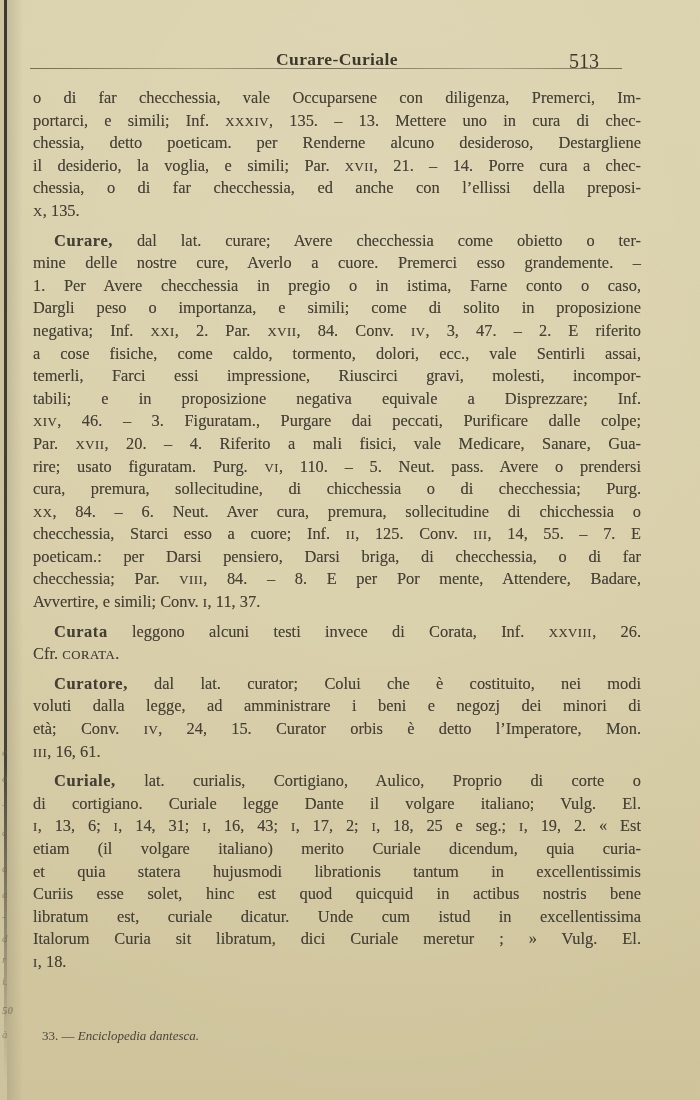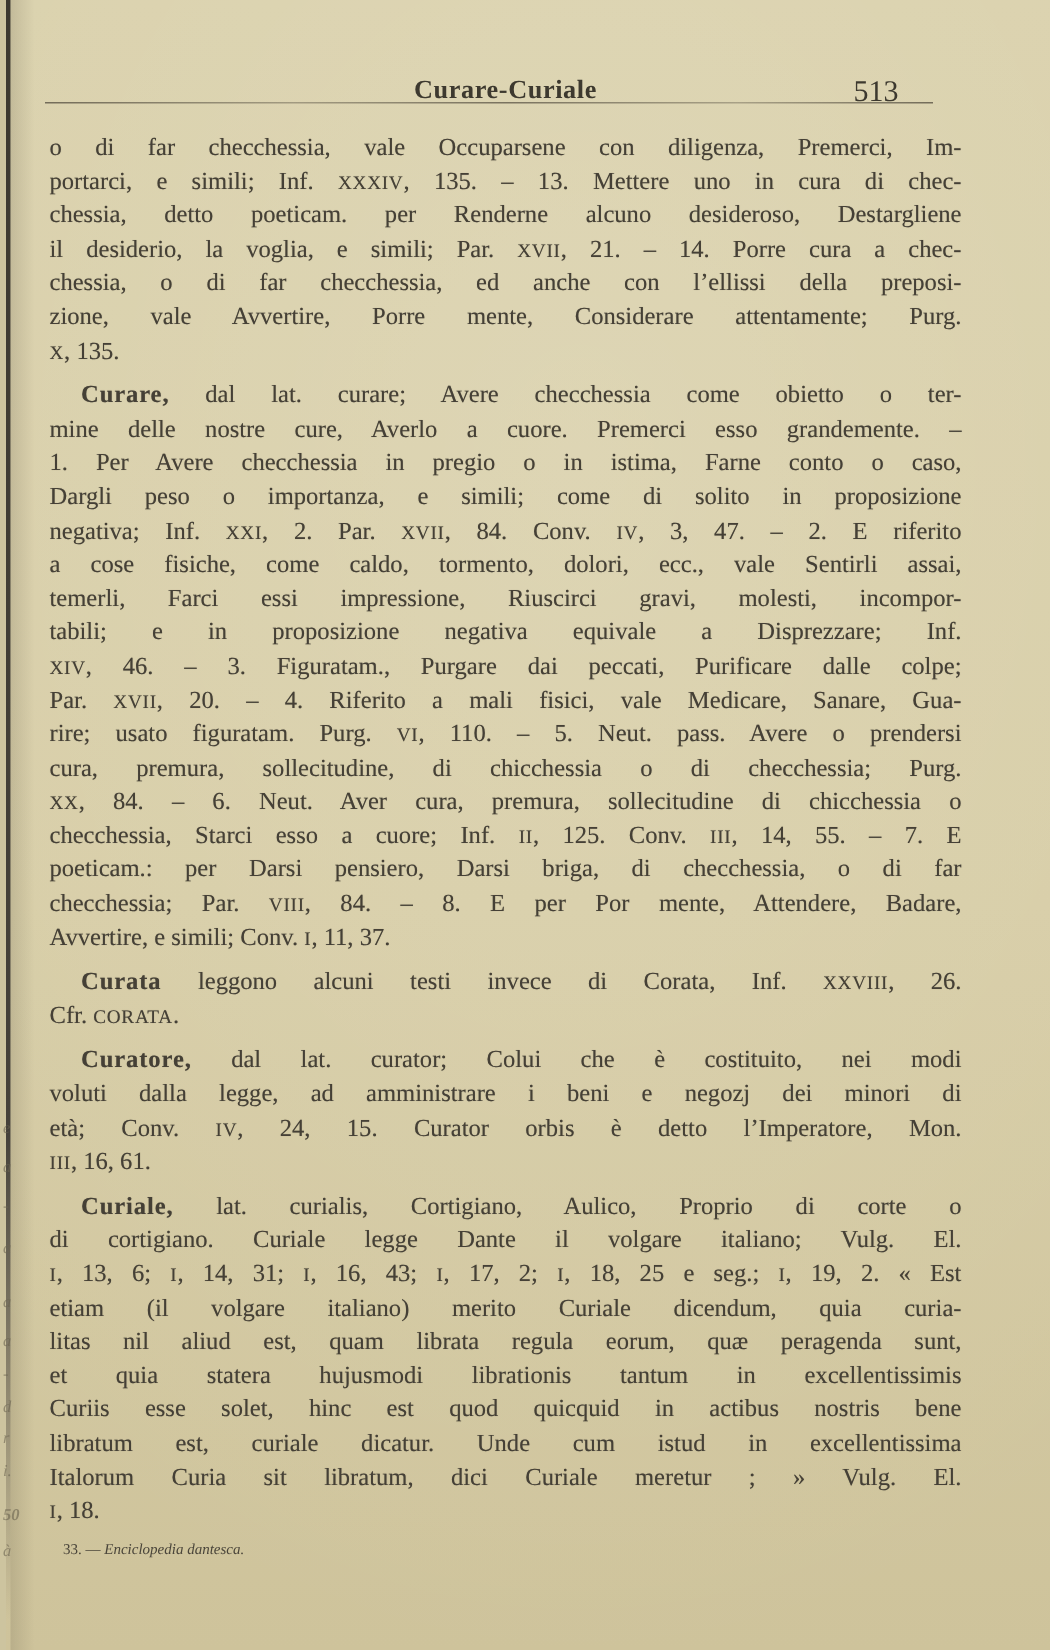--- a/index.html
+++ b/index.html
@@ -28,21 +28,21 @@
   .text-body{position:absolute;top:87px;left:33px;width:608px;font-size:16.4px;
     text-shadow:0 0 .5px rgba(69,64,54,.45);}
   .para{margin:0 0 7px 0;}
   .line{height:22.6px;line-height:22.6px;text-align:justify;text-align-last:justify;
     text-justify:inter-word;}
   .line.last{text-align-last:left;}
   .line.first{text-indent:21px;}
   .it{}
   .bd{font-weight:bold;letter-spacing:.6px}
   .sc{font-size:.78em;letter-spacing:.5px}
-  .footer{position:absolute;left:42px;top:1028px;font-size:10px;color:#4a453a}
+  .footer{position:absolute;left:42px;top:1028px;font-size:13px;color:#4a453a}
   .footer .it{font-style:italic}
 </style>
 </head>
 <body>
 
 <div class="page">
   <div class="gutter-edge"></div>
   <div class="gutter-line"></div>
   <div class="gutter-shadow"></div>
   <div class="gutter-marks">
@@ -66,21 +66,20 @@
   </div>
   <div class="rule"></div>
 
   <div class="text-body">
       <div class="para">
         <div class="line"><span class="rm">o di far checchessia, vale Occuparsene con diligenza, Premerci, Im-</span></div>
         <div class="line"><span class="rm">portarci, e simili; </span><span class="it">Inf.</span><span class="rm"> </span><span class="sc">XXXIV</span><span class="rm">, 135. – 13. Mettere uno in cura di chec-</span></div>
         <div class="line"><span class="rm">chessia, detto poeticam. per Renderne alcuno desideroso, Destargliene</span></div>
         <div class="line"><span class="rm">il desiderio, la voglia, e simili; </span><span class="it">Par.</span><span class="rm"> </span><span class="sc">XVII</span><span class="rm">, 21. – 14. Porre cura a chec-</span></div>
         <div class="line"><span class="rm">chessia, o di far checchessia, ed anche con l’ellissi della preposi-</span></div>
-        <div class="line"><span class="rm">zione, vale Avvertire, Porre mente, Considerare attentamente; </span><span class="it">Purg.</span></div>
         <div class="line last"><span class="sc">X</span><span class="rm">, 135.</span></div>
       </div>
       <div class="para">
         <div class="line first"><span class="bd">Curare,</span><span class="rm"> dal lat. </span><span class="it">curare;</span><span class="rm"> Avere checchessia come obietto o ter-</span></div>
         <div class="line"><span class="rm">mine delle nostre cure, Averlo a cuore. Premerci esso grandemente. –</span></div>
         <div class="line"><span class="rm">1. Per Avere checchessia in pregio o in istima, Farne conto o caso,</span></div>
         <div class="line"><span class="rm">Dargli peso o importanza, e simili; come di solito in proposizione</span></div>
         <div class="line"><span class="rm">negativa; </span><span class="it">Inf.</span><span class="rm"> </span><span class="sc">XXI</span><span class="rm">, 2. </span><span class="it">Par.</span><span class="rm"> </span><span class="sc">XVII</span><span class="rm">, 84. </span><span class="it">Conv.</span><span class="rm"> </span><span class="sc">IV</span><span class="rm">, 3, 47. – 2. E riferito</span></div>
         <div class="line"><span class="rm">a cose fisiche, come caldo, tormento, dolori, ecc., vale Sentirli assai,</span></div>
         <div class="line"><span class="rm">temerli, Farci essi impressione, Riuscirci gravi, molesti, incompor-</span></div>
@@ -103,21 +102,20 @@
         <div class="line first"><span class="bd">Curatore,</span><span class="rm"> dal lat. </span><span class="it">curator;</span><span class="rm"> Colui che è costituito, nei modi</span></div>
         <div class="line"><span class="rm">voluti dalla legge, ad amministrare i beni e negozj dei minori di</span></div>
         <div class="line"><span class="rm">età; </span><span class="it">Conv.</span><span class="rm"> </span><span class="sc">IV</span><span class="rm">, 24, 15. </span><span class="it">Curator orbis</span><span class="rm"> è detto l’Imperatore, </span><span class="it">Mon.</span></div>
         <div class="line last"><span class="sc">III</span><span class="rm">, 16, 61.</span></div>
       </div>
       <div class="para">
         <div class="line first"><span class="bd">Curiale,</span><span class="rm"> lat. </span><span class="it">curialis,</span><span class="rm"> Cortigiano, Aulico, Proprio di corte o</span></div>
         <div class="line"><span class="rm">di cortigiano. </span><span class="it">Curiale</span><span class="rm"> legge Dante il volgare italiano; </span><span class="it">Vulg. El.</span></div>
         <div class="line"><span class="sc">I</span><span class="rm">, 13, 6; </span><span class="sc">I</span><span class="rm">, 14, 31; </span><span class="sc">I</span><span class="rm">, 16, 43; </span><span class="sc">I</span><span class="rm">, 17, 2; </span><span class="sc">I</span><span class="rm">, 18, 25 e seg.; </span><span class="sc">I</span><span class="rm">, 19, 2. « Est</span></div>
         <div class="line"><span class="rm">etiam (</span><span class="it">il volgare italiano</span><span class="rm">) merito </span><span class="it">Curiale</span><span class="rm"> dicendum, quia curia-</span></div>
-        <div class="line"><span class="rm">litas nil aliud est, quam librata regula eorum, quæ peragenda sunt,</span></div>
         <div class="line"><span class="rm">et quia statera hujusmodi librationis tantum in excellentissimis</span></div>
         <div class="line"><span class="rm">Curiis esse solet, hinc est quod quicquid in actibus nostris bene</span></div>
         <div class="line"><span class="rm">libratum est, </span><span class="it">curiale</span><span class="rm"> dicatur. Unde cum istud in excellentissima</span></div>
         <div class="line"><span class="rm">Italorum Curia sit libratum, dici </span><span class="it">Curiale</span><span class="rm"> meretur ; » </span><span class="it">Vulg. El.</span></div>
         <div class="line last"><span class="sc">I</span><span class="rm">, 18.</span></div>
       </div>
     </div>
 
   <div class="footer">
     <span>33. — </span><span class="it">Enciclopedia dantesca.</span>

